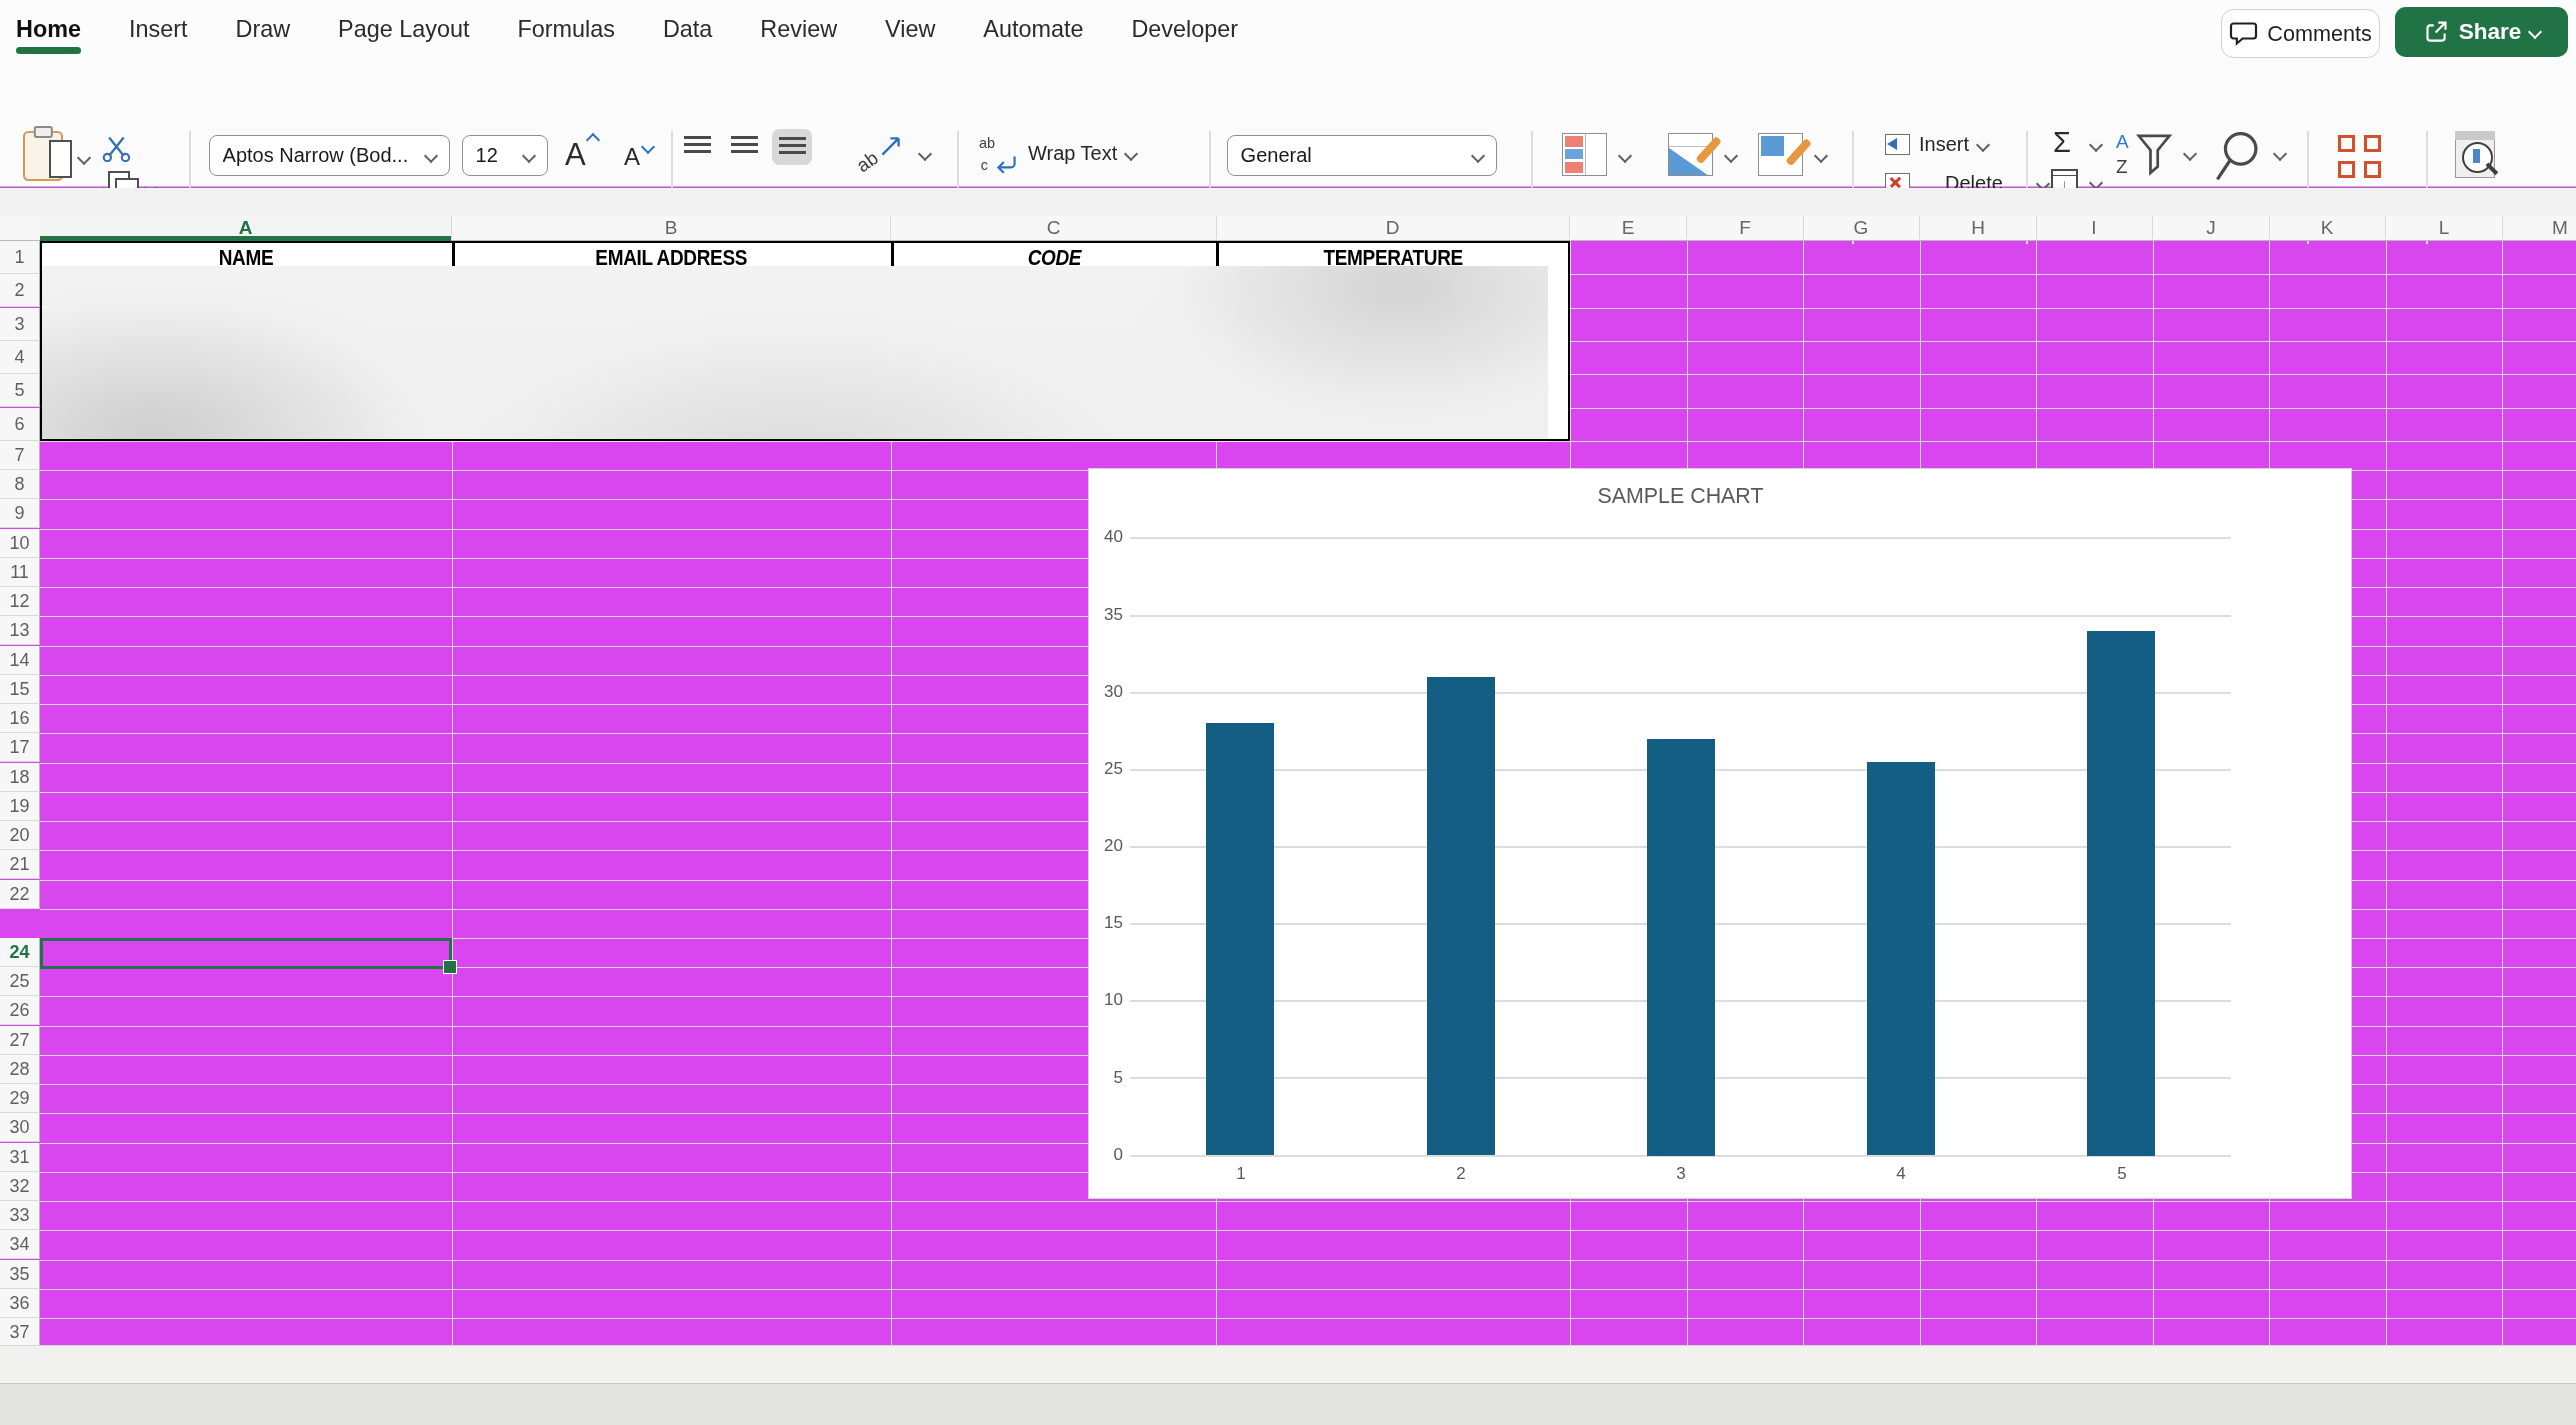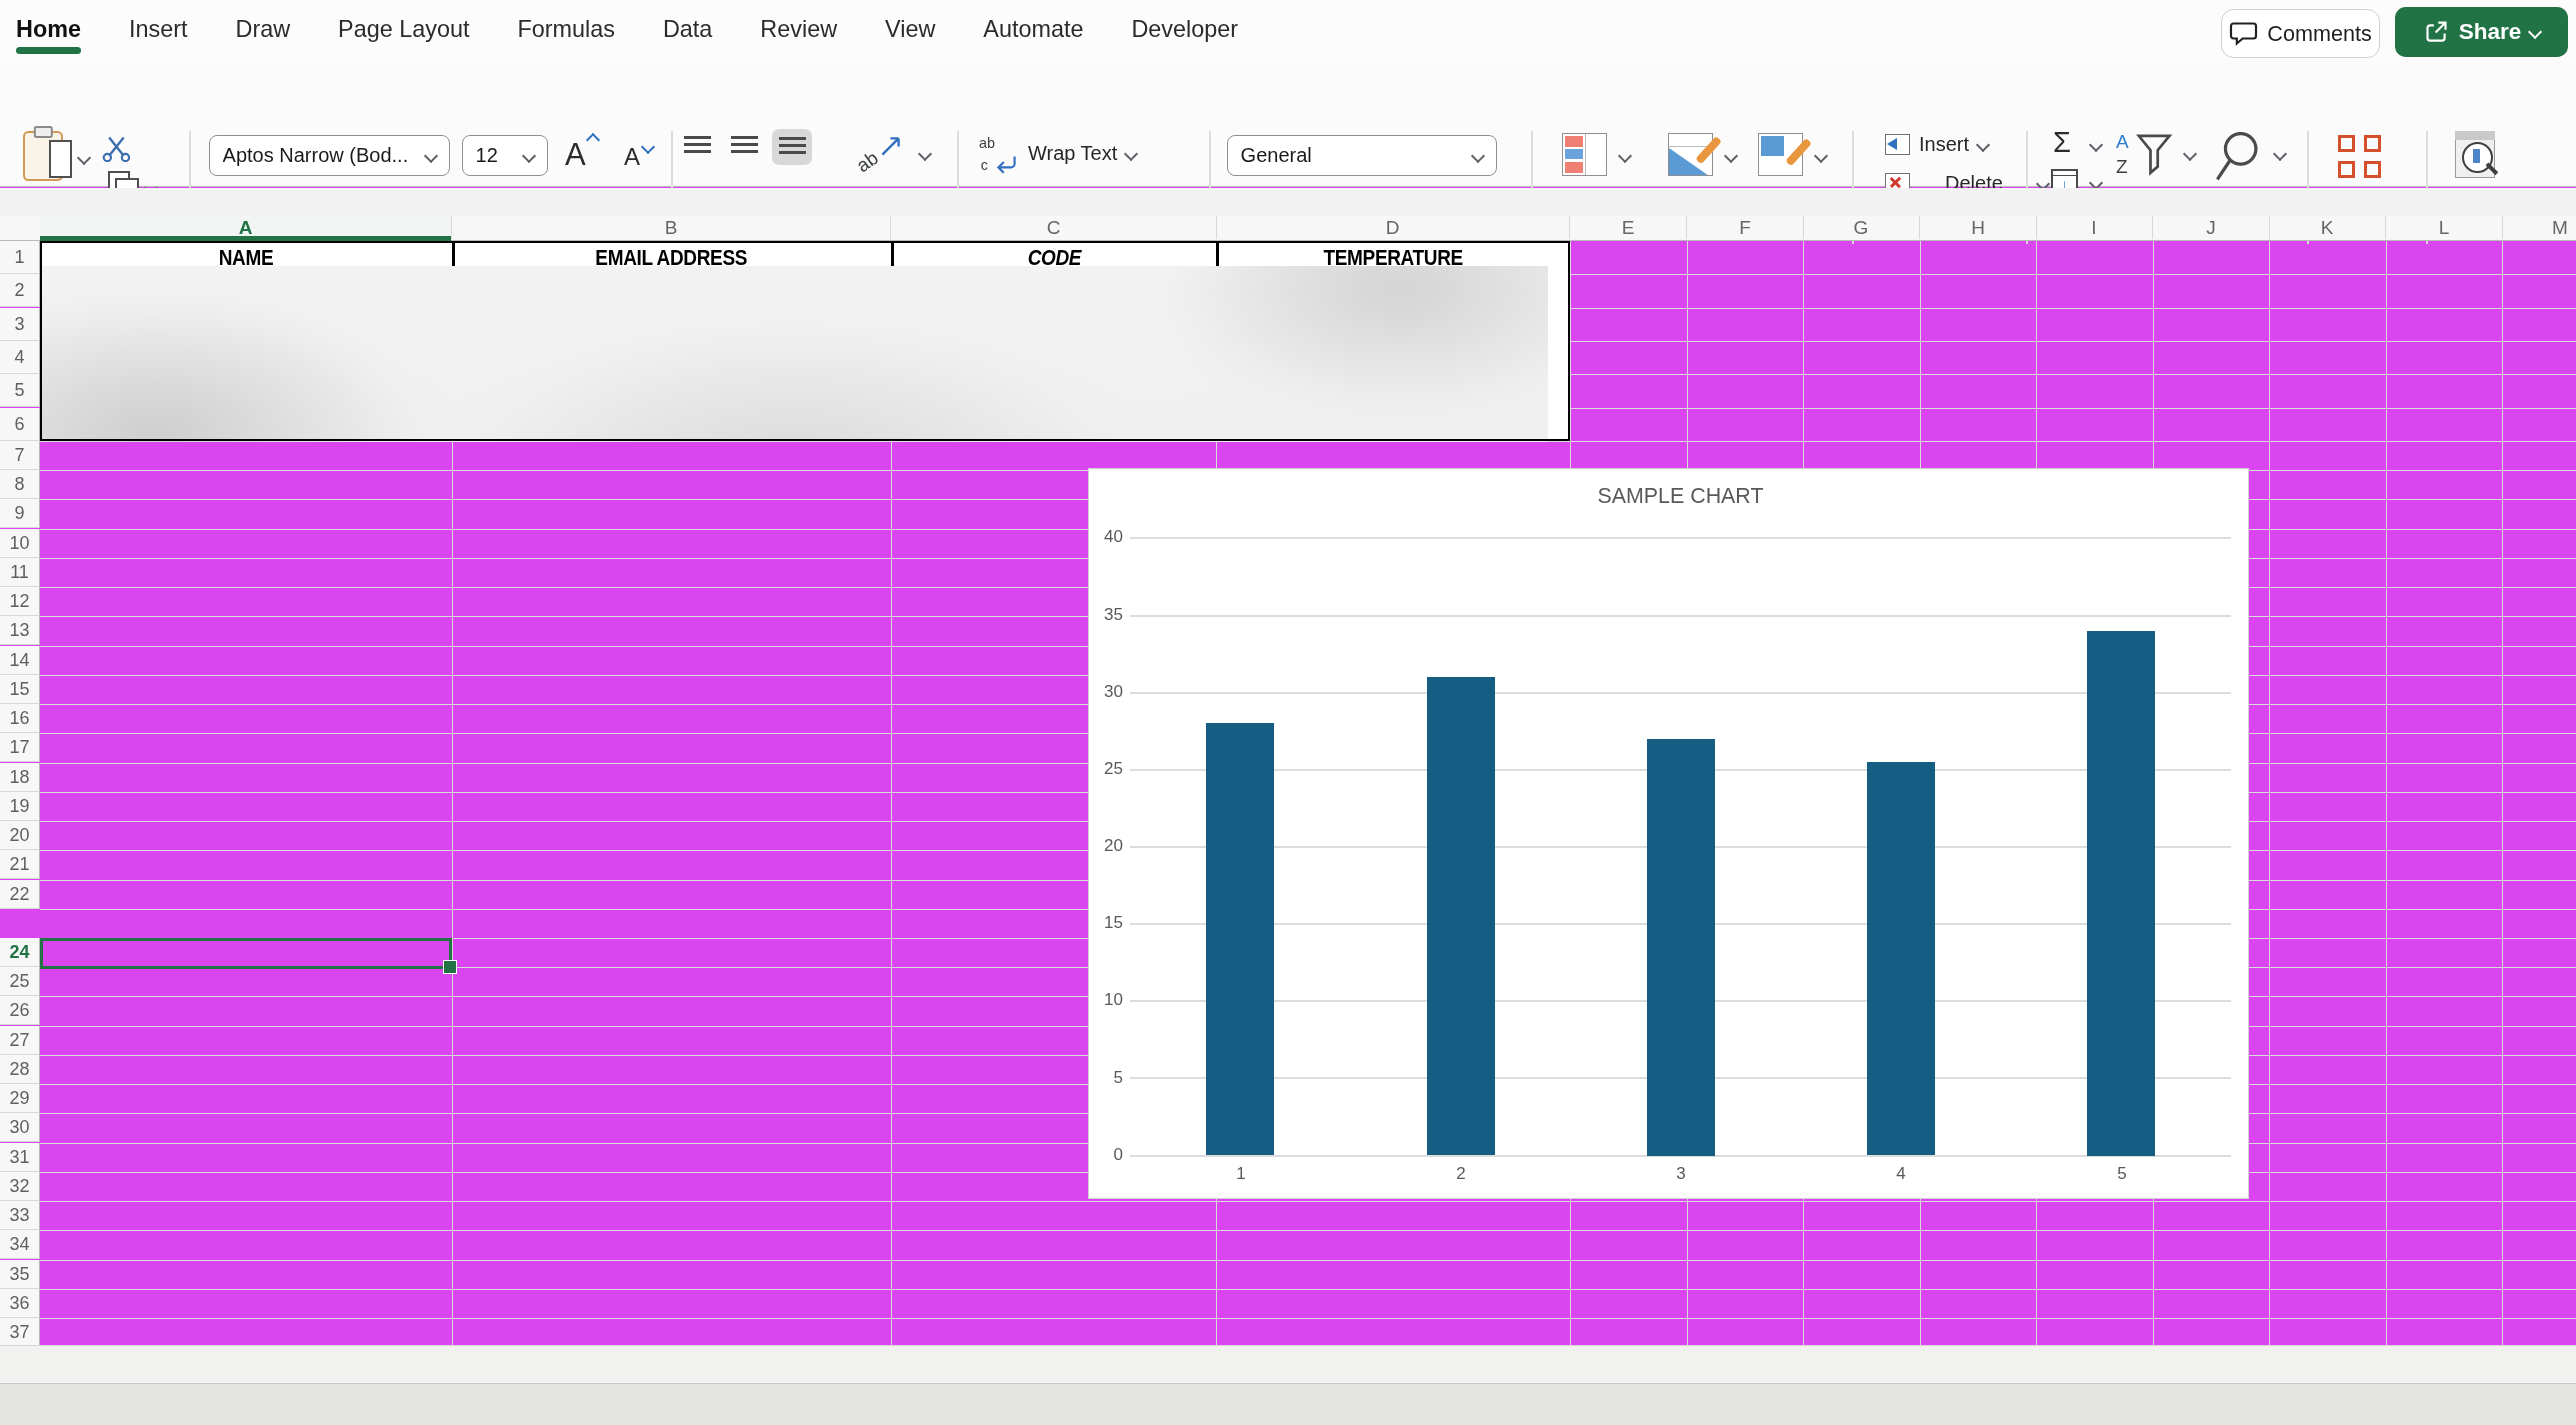--- a/index.html
+++ b/index.html
@@ -70,21 +70,21 @@
   #blurfx{position:absolute;left:-45px;top:-45px;right:-45px;bottom:-45px;filter:blur(15.3px);
       background:
         radial-gradient(378px 198px at 10% 80%, #cdcdcd 0%, rgba(205,205,205,0) 70%),
         radial-gradient(468px 216px at 50% 95%, #d9d9d9 0%, rgba(217,217,217,0) 70%),
         radial-gradient(342px 180px at 88% 25%, #d2d2d2 0%, rgba(210,210,210,0) 70%),
         linear-gradient(#f3f3f3,#efefef);}
   #rangeborder{left:40px;top:241px;width:1530px;height:200px;border:2.7px solid #000;box-sizing:border-box;z-index:6;}
   #selection{left:40px;top:938px;width:412px;height:31px;border:3.6px solid #217346;box-sizing:border-box;z-index:7;}
   #fillhandle{position:absolute;right:-8px;bottom:-8px;width:11.7px;height:11.7px;background:#217346;border:1.8px solid #fff;}
   
-  #chart{left:1088px;top:468px;width:1161px;height:731px;background:#fff;border:1.8px solid #d2d2d2;box-sizing:border-box;z-index:30;}
+  #chart{left:1088px;top:468px;width:1264px;height:731px;background:#fff;border:1.8px solid #d2d2d2;box-sizing:border-box;z-index:30;}
   .ctitle{position:absolute;left:41px;top:14.4px;width:1101px;text-align:center;font-size:22.5px;color:#595959;transform:scaleX(.95);}
   .cgl{position:absolute;left:41px;width:1101px;height:1.8px;background:#dcdcdc;}
   .cyt{position:absolute;left:0;width:34px;text-align:right;font-size:17px;color:#595959;}
   .cbar{position:absolute;width:68px;}
   .cxt{position:absolute;width:72px;text-align:center;font-size:17px;color:#595959;}
   
   #sheetbar{left:0;top:1345px;width:2576px;height:38px;background:#f1f1f0;border-top:0.9px solid #d6d6d6;box-sizing:border-box;}
   #statusbar{left:0;top:1383px;width:2576px;height:42px;background:#e4e4e3;border-top:1.8px solid #c6c6c6;box-sizing:border-box;}
 </style>
 </head>

